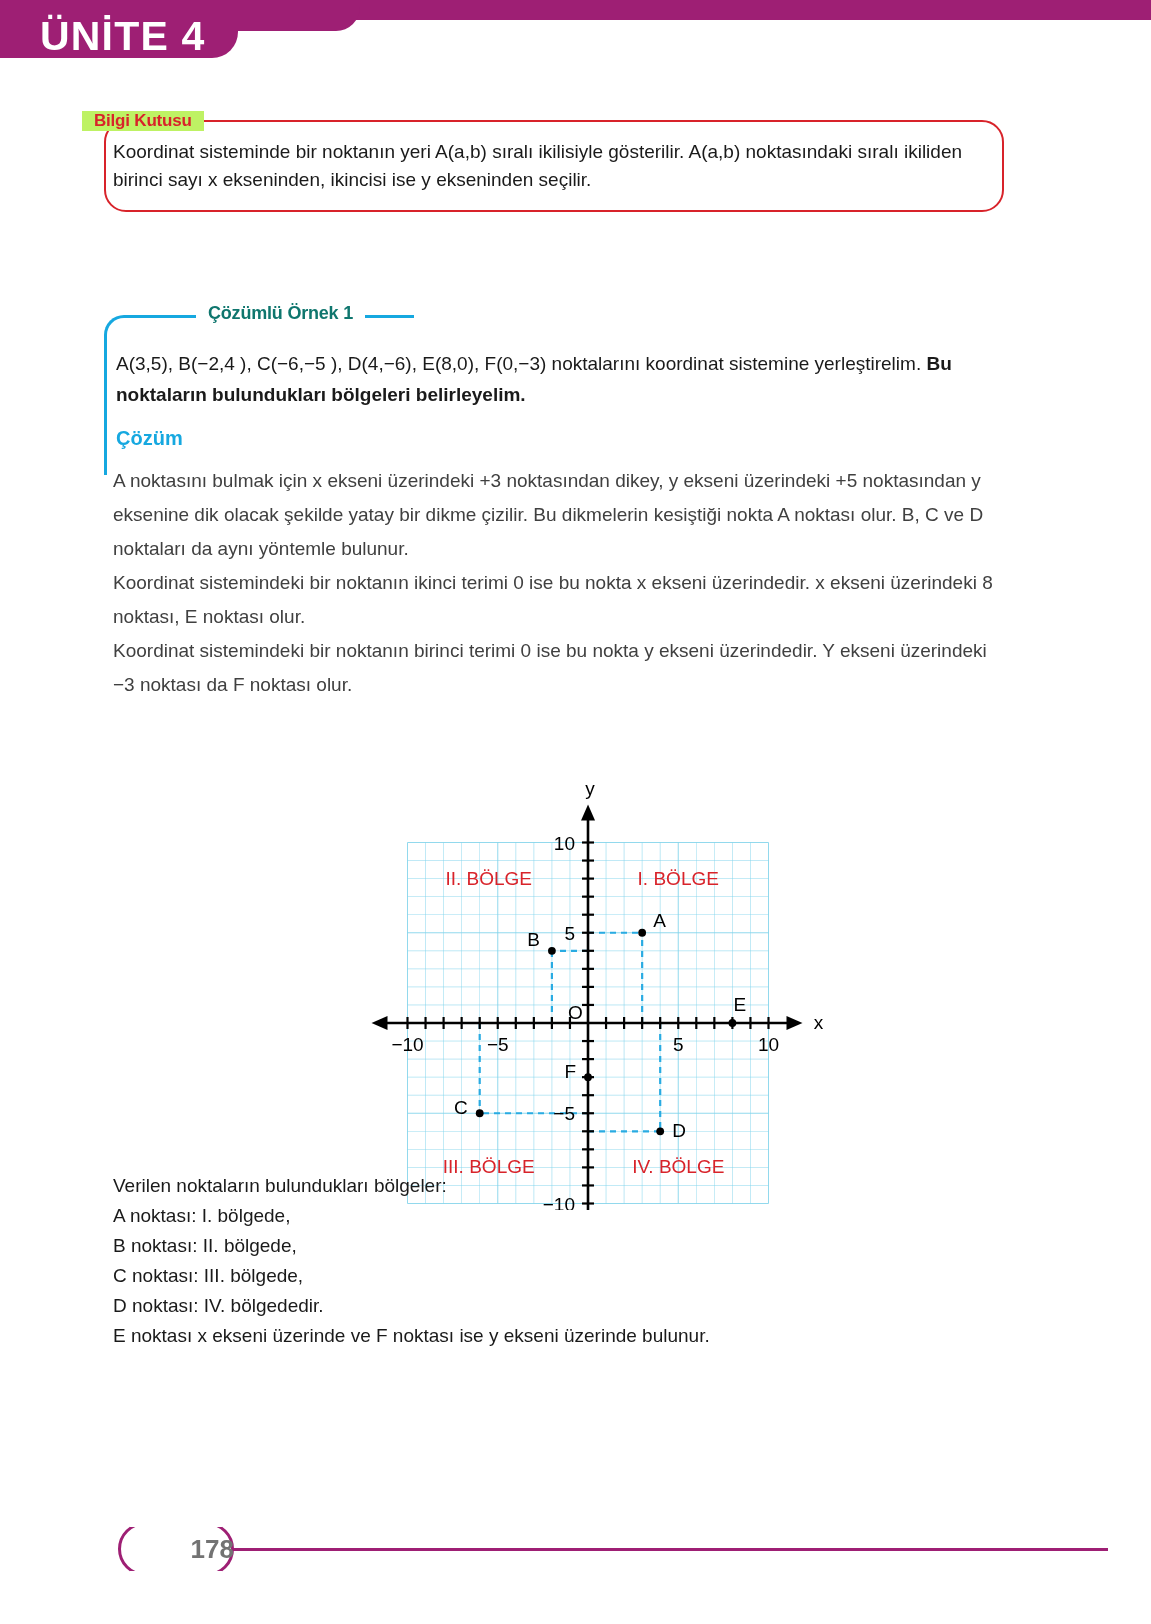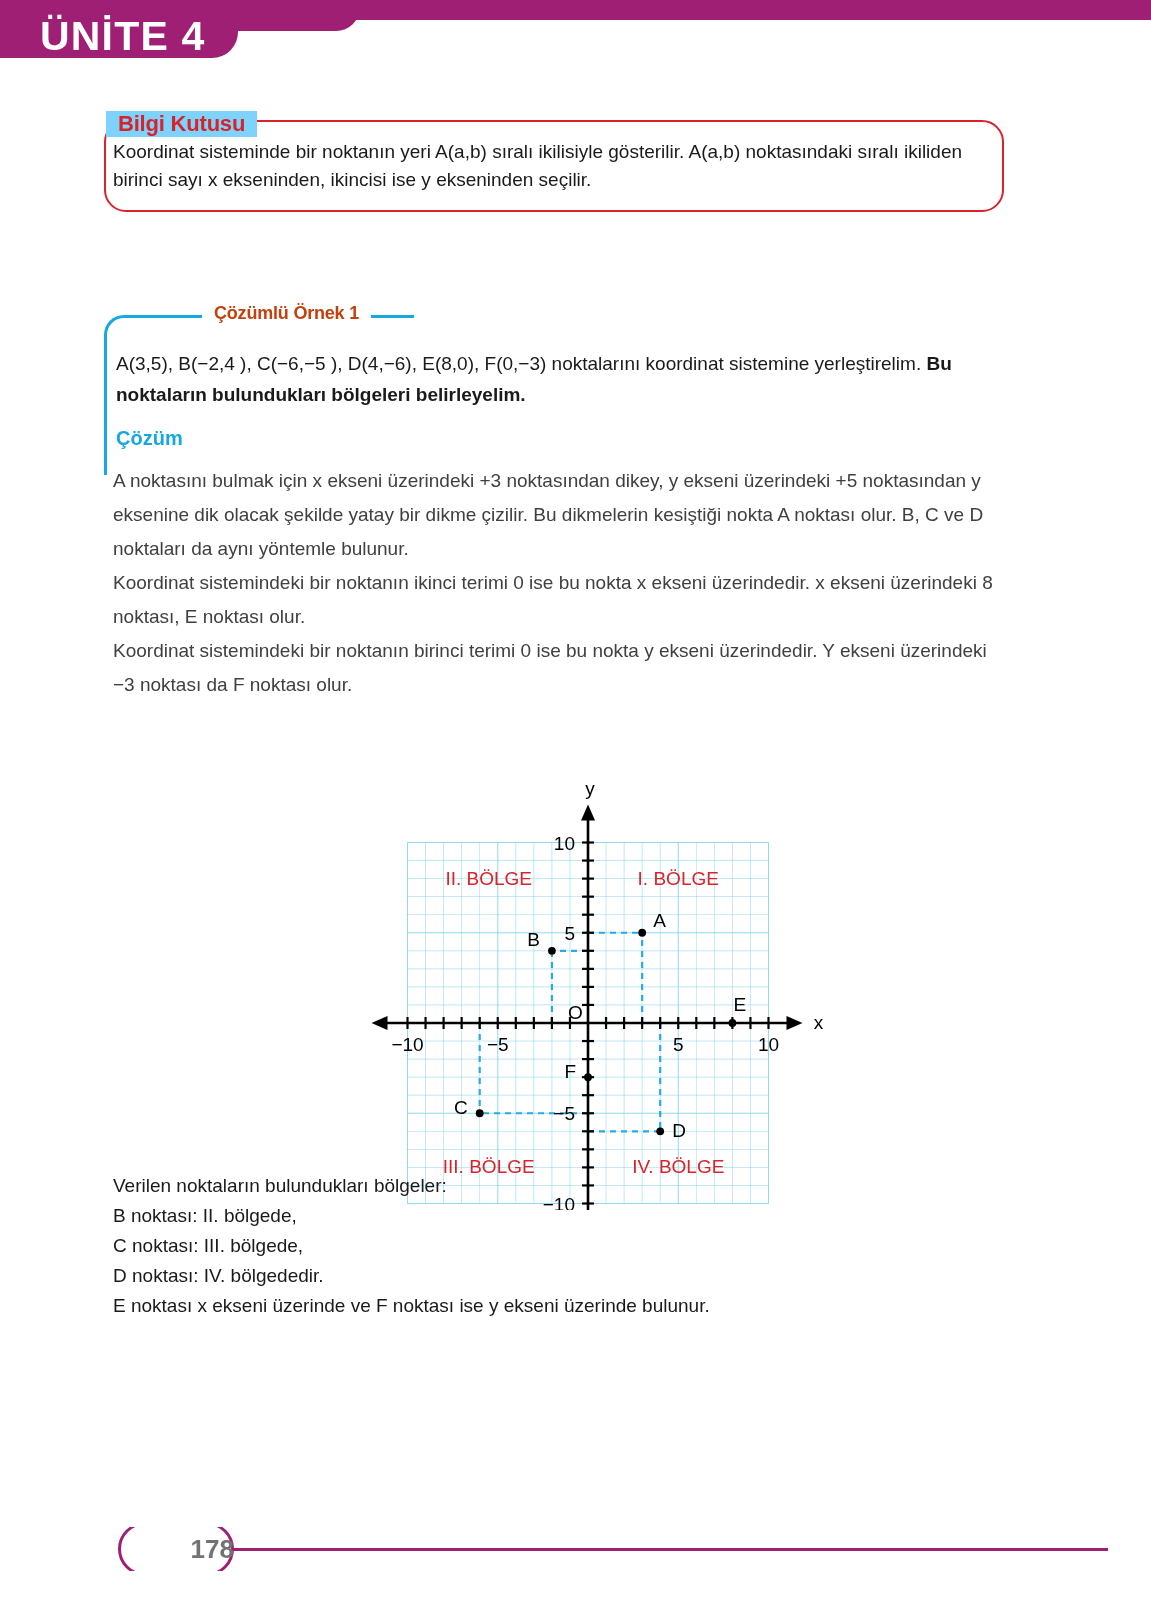--- a/index.html
+++ b/index.html
@@ -63,25 +63,25 @@
     left: 104px;
     top: 120px;
     width: 900px;
     height: 92px;
     border: 2.5px solid #d8232a;
     border-radius: 22px;
     box-sizing: border-box;
   }
   .info-box-title {
     position: absolute;
-    left: 106px;
+    left: 82px;
     top: 111px;
-    background: #7dd3fc;
+    background: #bef264;
     padding: 0 12px;
-    font-size: 22px;
+    font-size: 17px;
     font-weight: bold;
     color: #d8232a;
     letter-spacing: -0.2px;
   }
   .info-box-mask-l {
     position: absolute;
     left: 128px;
     top: 118px;
     width: 66px;
     height: 6px;
@@ -112,27 +112,27 @@
   .ex-topline {
     position: absolute;
     left: 144px;
     top: 315px;
     width: 270px;
     height: 3px;
     background: #16a8e0;
   }
   .ex-title {
     position: absolute;
-    left: 202px;
+    left: 196px;
     top: 303px;
     background: #ffffff;
     padding: 0 12px;
     font-size: 18px;
     font-weight: bold;
-    color: #c2410c;
+    color: #0f766e;
     letter-spacing: -0.2px;
   }
   .ex-points {
     position: absolute;
     left: 116px;
     top: 348px;
     width: 880px;
     font-size: 19px;
     line-height: 31px;
   }
@@ -390,20 +390,21 @@
         <circle cx="402.4" cy="273" r="3.9" fill="#000"></circle>
         <text x="403.4" y="261" text-anchor="start" font-family="&quot;Liberation Sans&quot;, sans-serif" font-size="19" fill="#000">E</text>
         <circle cx="258" cy="327.15" r="3.9" fill="#000"></circle>
         <text x="246" y="328.15" text-anchor="end" font-family="&quot;Liberation Sans&quot;, sans-serif" font-size="19" fill="#000">F</text>
       </g>
     </svg>
 </div>
 
 <div class="bottom-text">
   <div>Verilen noktaların bulundukları bölgeler:</div>
+  <div>A noktası: I. bölgede,</div>
   <div>B noktası: II. bölgede,</div>
   <div>C noktası: III. bölgede,</div>
   <div>D noktası: IV. bölgededir.</div>
   <div>E noktası x ekseni üzerinde ve F noktası ise y ekseni üzerinde bulunur.</div>
 </div>
 
 <div class="footer-line"></div>
 <div class="footer-pill"></div>
 <div class="footer-pill-mask"></div>
 <div class="footer-pill-mask2"></div>

